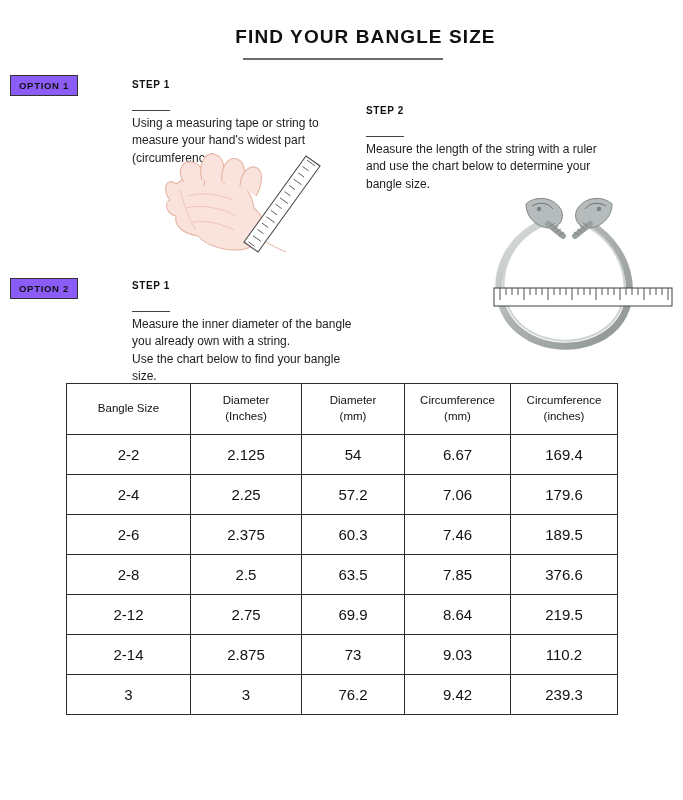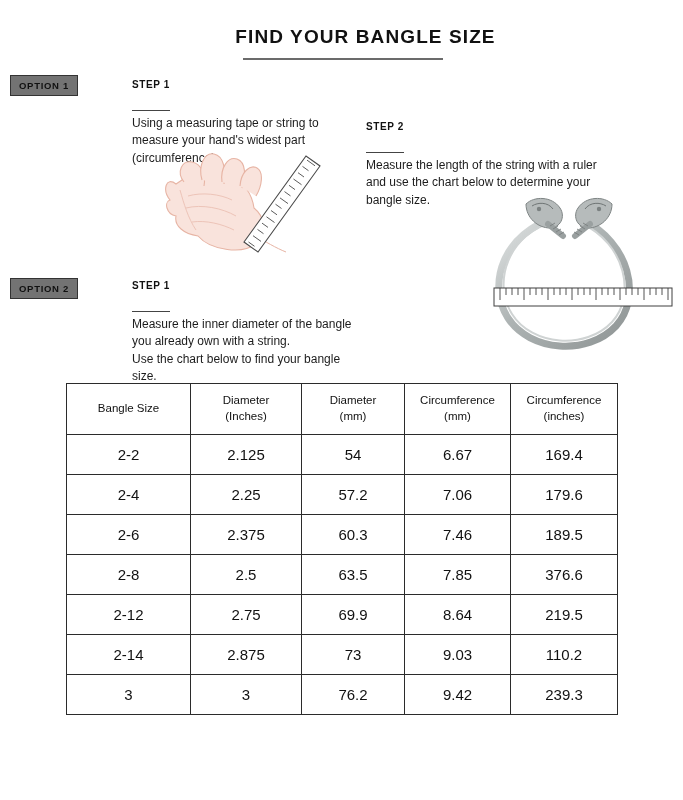--- a/index.html
+++ b/index.html
@@ -49,21 +49,21 @@
 
   
   .option-badge {
     position: absolute;
     border: 1px solid #333;
     font-size: 9.5px;
     font-weight: bold;
     letter-spacing: 0.7px;
     padding: 4px 8px;
     color: #111;
-    background: #737373;
+    background: #8b5cf6;
   }
   #option1 { left: 10px; top: 75px; }
   #option2 { left: 10px; top: 278px; }
 
   
   .step-title {
     font-size: 10px;
     font-weight: bold;
     letter-spacing: 0.6px;
     color: #111;
@@ -72,21 +72,21 @@
     padding-bottom: 20px;
   }
   .step-body {
     font-size: 12px;
     line-height: 1.45;
     color: #1c1c1c;
     margin-top: 4px;
   }
 
   #step1a { position: absolute; left: 132px; top: 74px; width: 205px; }
-  #step2a { position: absolute; left: 366px; top: 116px; width: 240px; }
+  #step2a { position: absolute; left: 366px; top: 100px; width: 240px; }
   #step1b { position: absolute; left: 132px; top: 275px; width: 235px; }
 
   
   #hand-illustration {
     position: absolute;
     left: 140px;
     top: 138px;
     width: 200px;
     height: 125px;
   }

